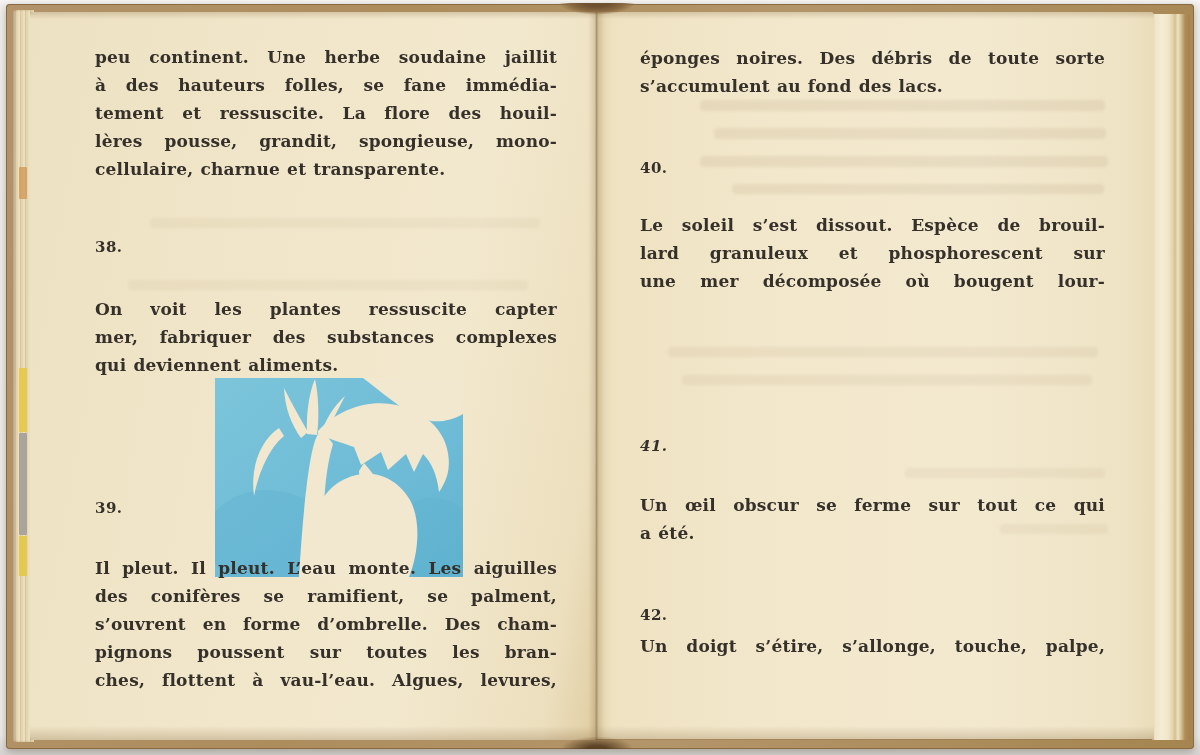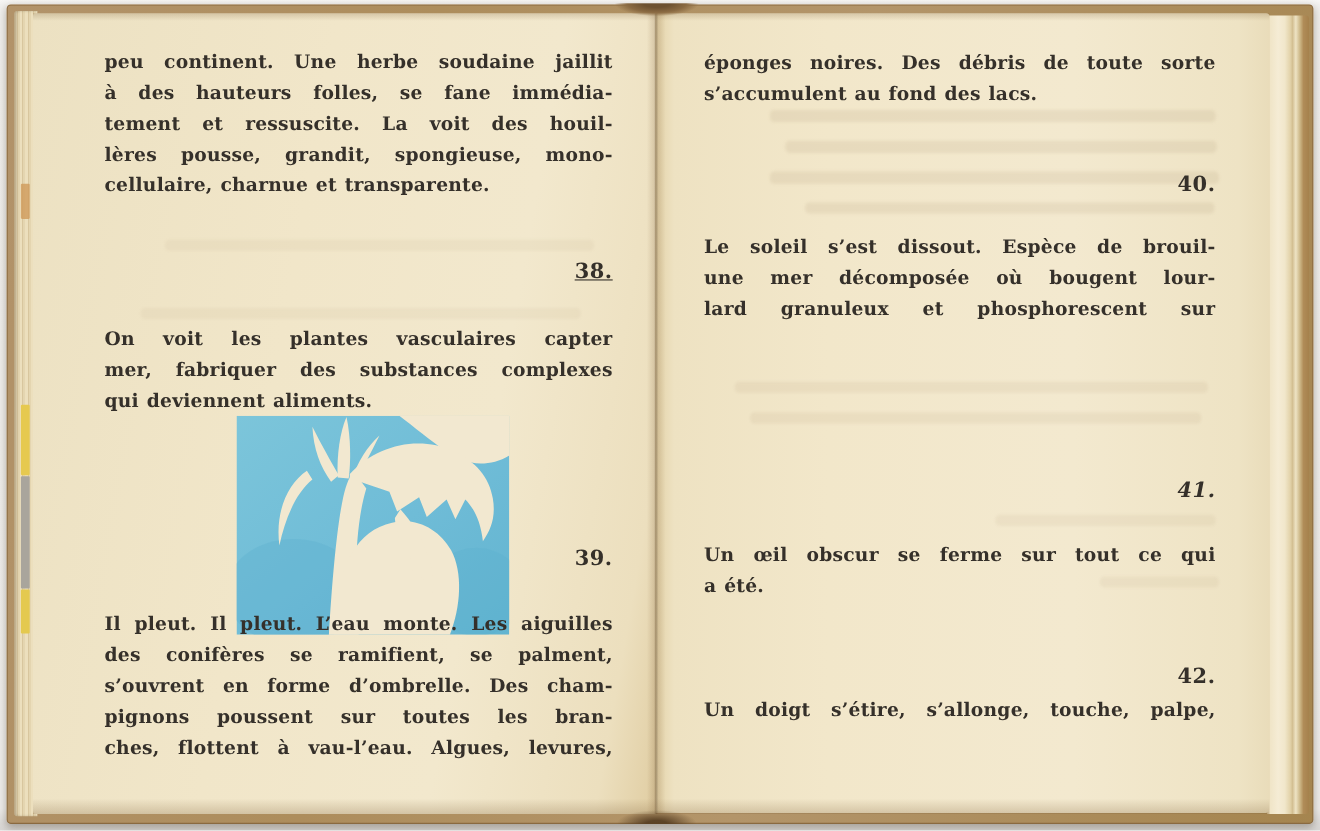--- a/index.html
+++ b/index.html
@@ -57,21 +57,21 @@
   }
   .top-shade{
     left:30px;top:12px;width:1124px;height:7px;
     background:linear-gradient(rgba(130,100,60,.25),rgba(130,100,60,0));
   }
   
   .col{color:#35302a;font-weight:700;font-size:17px;}
   .line{height:28px;line-height:28px;text-align:justify;text-align-last:justify;overflow:hidden;
         letter-spacing:.2px;word-spacing:1px;white-space:normal;}
   .line.ll{text-align:right;text-align-last:left;}
-  .num{color:#35302a;font-weight:700;font-size:19px;line-height:22px;text-align:right;letter-spacing:.5px;}
+  .num{color:#35302a;font-weight:700;font-size:15px;line-height:22px;text-align:left;letter-spacing:.5px;}
   .ghost{background:rgba(148,118,78,.11);filter:blur(1.5px);border-radius:4px;}
   .z2{z-index:2;} .z3{z-index:3;} .z4{z-index:4;}
   svg{display:block;}
 </style>
 </head>
 <body>
 
 <div class="abs book-cover"></div>
 
 <div class="abs fore-edge-left"></div>
@@ -124,29 +124,29 @@
       <path d="M 103,53 C 128,26 166,18 197,32 C 217,41 230,56 233,75 C 236,92 231,104 224,114 C 222,96 216,84 208,76 L 199,94 L 191,76 L 173,92 L 166,74 L 146,87 L 139,69 C 127,65 113,60 103,57 Z"></path>
       <path d="M 84,199 C 90,150 103,113 130,101 C 158,88 183,101 195,122 C 206,142 204,174 194,199 Z"></path>
       <path d="M 149,85 C 168,106 181,134 179,162 C 174,152 168,146 160,142 L 158,128 L 150,118 C 146,108 144,96 144,93 Z"></path>
     </g>
   </svg>
 </div>
 
 <div class="abs col z3" style="left:95px;top:43px;width:462px;">
   <div class="line">peu continent. Une herbe soudaine jaillit</div>
   <div class="line">à des hauteurs folles, se fane immédia-</div>
-  <div class="line">tement et ressuscite. La voit des houil-</div>
+  <div class="line">tement et ressuscite. La flore des houil-</div>
   <div class="line">lères pousse, grandit, spongieuse, mono-</div>
   <div class="line ll">cellulaire, charnue et transparente.</div>
 </div>
 
-<div class="abs num z3" style="left:95px;top:236px;width:462px;text-decoration:underline;">38.</div>
+<div class="abs num z3" style="left:95px;top:236px;width:462px;">38.</div>
 
 <div class="abs col z3" style="left:95px;top:295px;width:462px;">
-  <div class="line">On voit les plantes vasculaires capter</div>
+  <div class="line">On voit les plantes ressuscite capter</div>
   <div class="line">mer, fabriquer des substances complexes</div>
   <div class="line ll">qui deviennent aliments.</div>
 </div>
 
 <div class="abs num z4" style="left:95px;top:497px;width:462px;">39.</div>
 
 <div class="abs col z3" style="left:95px;top:554px;width:462px;">
   <div class="line">Il pleut. Il pleut. L’eau monte. Les aiguilles</div>
   <div class="line">des conifères se ramifient, se palment,</div>
   <div class="line">s’ouvrent en forme d’ombrelle. Des cham-</div>
@@ -156,22 +156,22 @@
 
 <div class="abs col z3" style="left:640px;top:44px;width:465px;">
   <div class="line">éponges noires. Des débris de toute sorte</div>
   <div class="line ll">s’accumulent au fond des lacs.</div>
 </div>
 
 <div class="abs num z3" style="left:640px;top:157px;width:465px;">40.</div>
 
 <div class="abs col z3" style="left:640px;top:211px;width:465px;">
   <div class="line">Le soleil s’est dissout. Espèce de brouil-</div>
+  <div class="line">lard granuleux et phosphorescent sur</div>
   <div class="line">une mer décomposée où bougent lour-</div>
-  <div class="line">lard granuleux et phosphorescent sur</div>
 </div>
 
 <div class="abs num z3" style="left:640px;top:435px;width:465px;font-style:italic;">41.</div>
 
 <div class="abs col z3" style="left:640px;top:491px;width:465px;">
   <div class="line">Un œil obscur se ferme sur tout ce qui</div>
   <div class="line ll">a été.</div>
 </div>
 
 <div class="abs num z3" style="left:640px;top:604px;width:465px;">42.</div>

